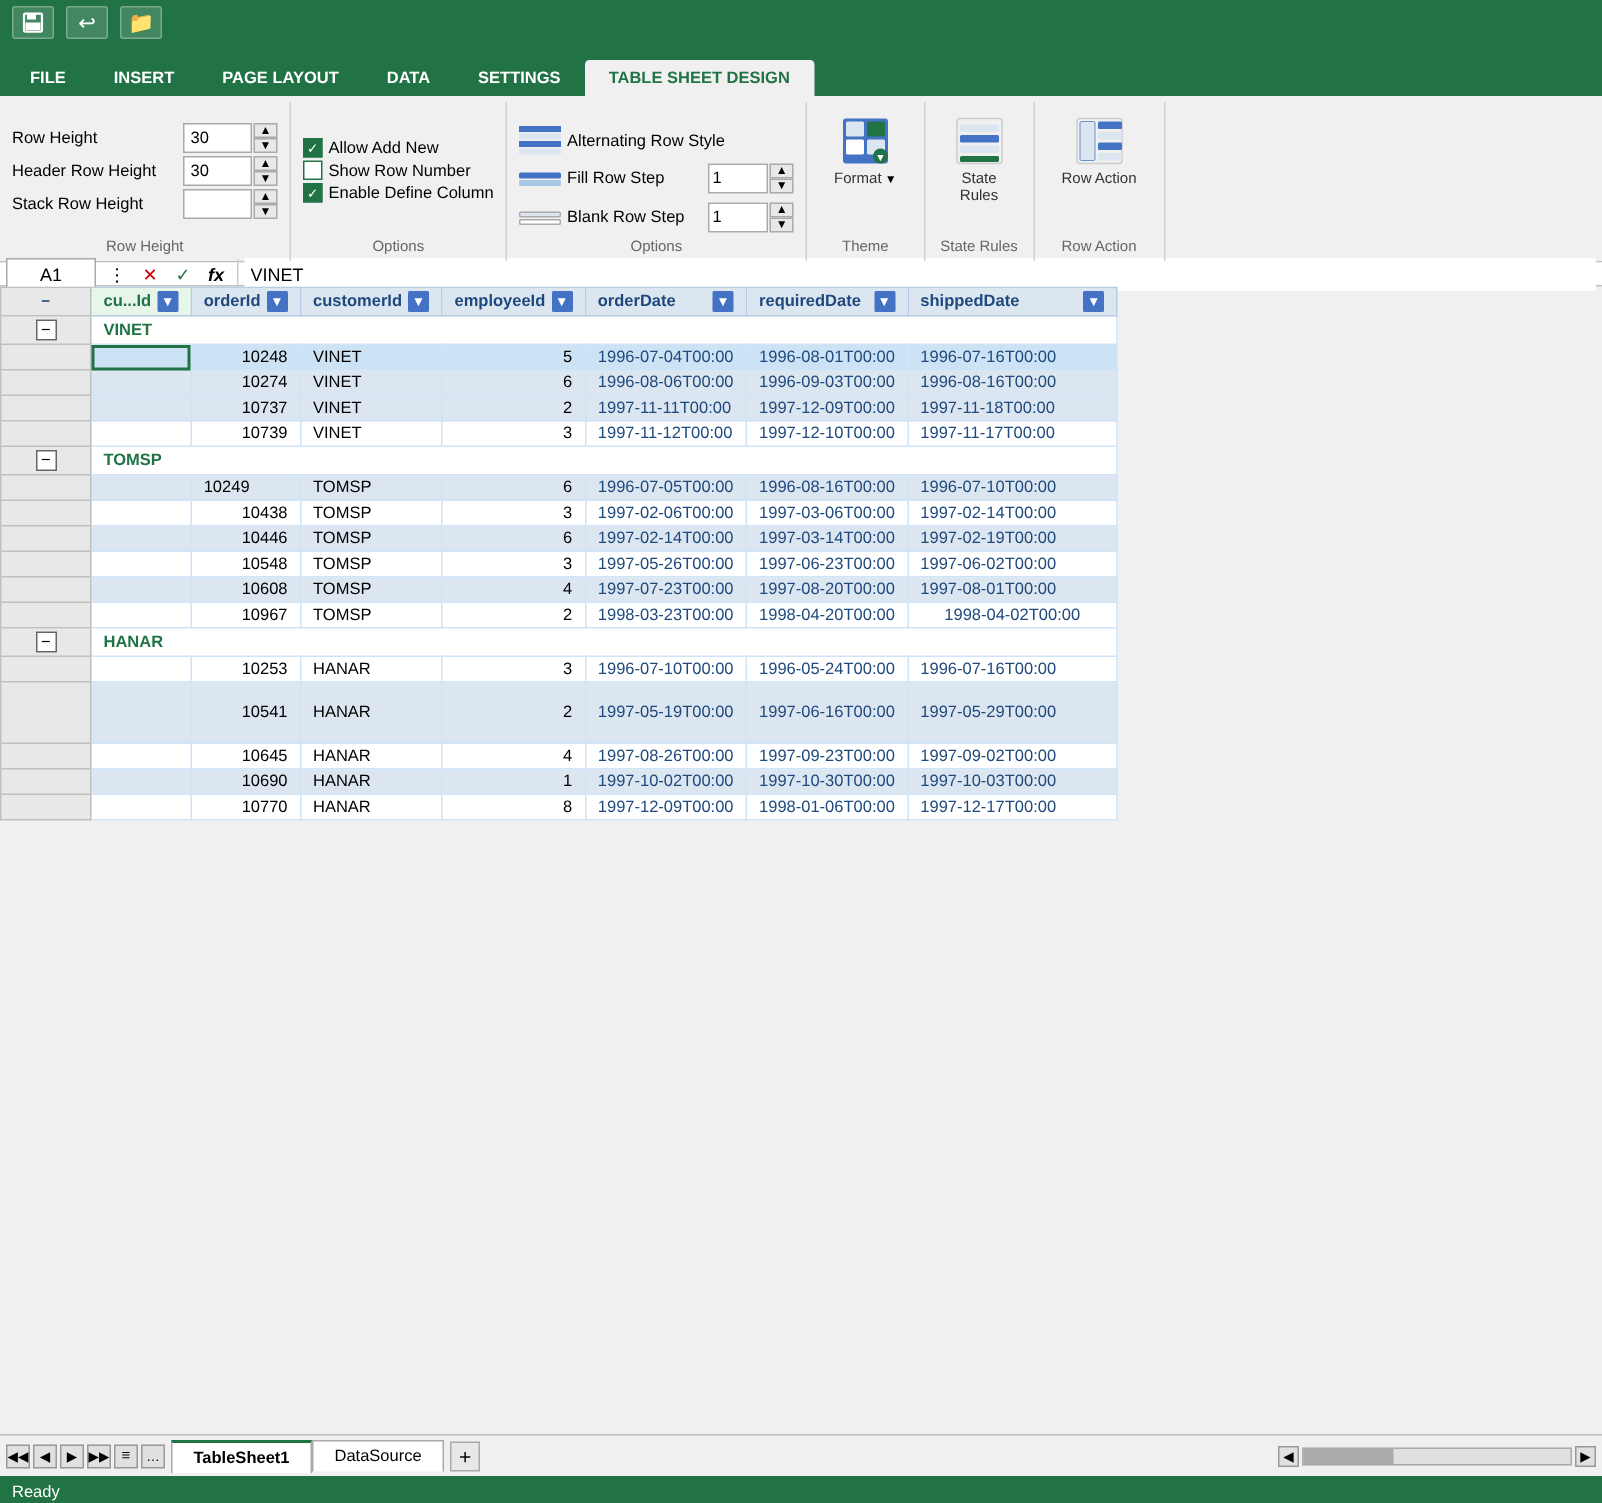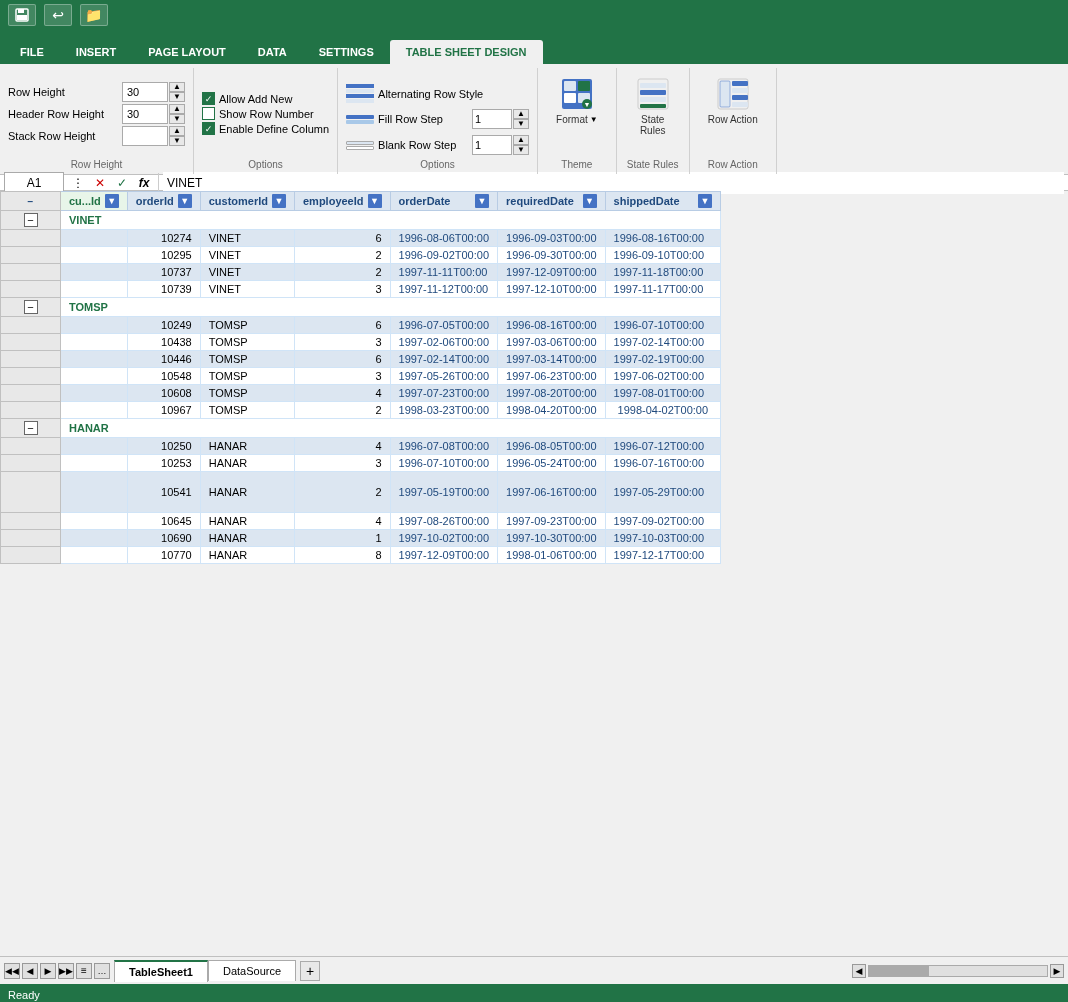--- a/index.html
+++ b/index.html
@@ -311,40 +311,40 @@
               <div class="filter-btn">▼</div>
             </div>
           </th>
         </tr>
       </thead>
       <tbody id="table-body">
       <tr style="background: white;">
             <td class="group-col" style="background: rgb(232, 232, 232); border: 1px solid rgb(192, 192, 192); text-align: center; padding: 2px;"><span class="minus-btn" style="width: 14px; height: 14px; border: 1px solid rgb(102, 102, 102); background: white; font-size: 11px; cursor: pointer; display: inline-flex; align-items: center; justify-content: center;">−</span></td>
             <td colspan="7" style="color: rgb(33, 115, 70); font-weight: 600; border: 1px solid rgb(208, 228, 247); padding: 2px 8px;">VINET</td>
           </tr>
+          <tr style="background: rgb(204, 227, 245);">
+            <td style="background: rgb(232, 232, 232); border: 1px solid rgb(192, 192, 192); width: 22px;"></td>
+            <td style="border: 1px solid rgb(208, 228, 247); padding: 2px 8px; color: rgb(33, 115, 70); background: rgb(204, 227, 245); outline: rgb(33, 115, 70) solid 2px; outline-offset: -2px;"></td>
+            <td style="border: 1px solid rgb(208, 228, 247); padding: 2px 8px; text-align: right;">10248</td>
+            <td style="border: 1px solid rgb(208, 228, 247); padding: 2px 8px;">VINET</td>
+            <td style="border: 1px solid rgb(208, 228, 247); padding: 2px 8px; text-align: right;">5</td>
+            <td style="border: 1px solid rgb(208, 228, 247); padding: 2px 8px; color: rgb(31, 73, 125);">1996-07-04T00:00</td>
+            <td style="border: 1px solid rgb(208, 228, 247); padding: 2px 8px; color: rgb(31, 73, 125);">1996-08-01T00:00</td>
+            <td style="border: 1px solid rgb(208, 228, 247); padding: 2px 8px; color: rgb(31, 73, 125);">1996-07-16T00:00</td>
+          </tr>
           <tr style="background: rgb(220, 230, 241);">
             <td style="background: rgb(232, 232, 232); border: 1px solid rgb(192, 192, 192); width: 22px;"></td>
             <td style="border: 1px solid rgb(208, 228, 247); padding: 2px 8px; color: rgb(33, 115, 70);"></td>
             <td style="border: 1px solid rgb(208, 228, 247); padding: 2px 8px; text-align: right;">10274</td>
             <td style="border: 1px solid rgb(208, 228, 247); padding: 2px 8px;">VINET</td>
             <td style="border: 1px solid rgb(208, 228, 247); padding: 2px 8px; text-align: right;">6</td>
             <td style="border: 1px solid rgb(208, 228, 247); padding: 2px 8px; color: rgb(31, 73, 125);">1996-08-06T00:00</td>
             <td style="border: 1px solid rgb(208, 228, 247); padding: 2px 8px; color: rgb(31, 73, 125);">1996-09-03T00:00</td>
             <td style="border: 1px solid rgb(208, 228, 247); padding: 2px 8px; color: rgb(31, 73, 125);">1996-08-16T00:00</td>
           </tr>
-          <tr style="background: white;">
-            <td style="background: rgb(232, 232, 232); border: 1px solid rgb(192, 192, 192); width: 22px;"></td>
-            <td style="border: 1px solid rgb(208, 228, 247); padding: 2px 8px; color: rgb(33, 115, 70);"></td>
-            <td style="border: 1px solid rgb(208, 228, 247); padding: 2px 8px; text-align: right;">10295</td>
-            <td style="border: 1px solid rgb(208, 228, 247); padding: 2px 8px;">VINET</td>
-            <td style="border: 1px solid rgb(208, 228, 247); padding: 2px 8px; text-align: right;">2</td>
-            <td style="border: 1px solid rgb(208, 228, 247); padding: 2px 8px; color: rgb(31, 73, 125);">1996-09-02T00:00</td>
-            <td style="border: 1px solid rgb(208, 228, 247); padding: 2px 8px; color: rgb(31, 73, 125);">1996-09-30T00:00</td>
-            <td style="border: 1px solid rgb(208, 228, 247); padding: 2px 8px; color: rgb(31, 73, 125);">1996-09-10T00:00</td>
-          </tr>
           <tr style="background: rgb(220, 230, 241);">
             <td style="background: rgb(232, 232, 232); border: 1px solid rgb(192, 192, 192); width: 22px;"></td>
             <td style="border: 1px solid rgb(208, 228, 247); padding: 2px 8px; color: rgb(33, 115, 70);"></td>
             <td style="border: 1px solid rgb(208, 228, 247); padding: 2px 8px; text-align: right;">10737</td>
             <td style="border: 1px solid rgb(208, 228, 247); padding: 2px 8px;">VINET</td>
             <td style="border: 1px solid rgb(208, 228, 247); padding: 2px 8px; text-align: right;">2</td>
             <td style="border: 1px solid rgb(208, 228, 247); padding: 2px 8px; color: rgb(31, 73, 125);">1997-11-11T00:00</td>
             <td style="border: 1px solid rgb(208, 228, 247); padding: 2px 8px; color: rgb(31, 73, 125);">1997-12-09T00:00</td>
             <td style="border: 1px solid rgb(208, 228, 247); padding: 2px 8px; color: rgb(31, 73, 125);">1997-11-18T00:00</td>
           </tr>
@@ -358,21 +358,21 @@
             <td style="border: 1px solid rgb(208, 228, 247); padding: 2px 8px; color: rgb(31, 73, 125);">1997-12-10T00:00</td>
             <td style="border: 1px solid rgb(208, 228, 247); padding: 2px 8px; color: rgb(31, 73, 125);">1997-11-17T00:00</td>
           </tr>
           <tr style="background: white;">
             <td class="group-col" style="background: rgb(232, 232, 232); border: 1px solid rgb(192, 192, 192); text-align: center; padding: 2px;"><span class="minus-btn" style="width: 14px; height: 14px; border: 1px solid rgb(102, 102, 102); background: white; font-size: 11px; cursor: pointer; display: inline-flex; align-items: center; justify-content: center;">−</span></td>
             <td colspan="7" style="color: rgb(33, 115, 70); font-weight: 600; border: 1px solid rgb(208, 228, 247); padding: 2px 8px;">TOMSP</td>
           </tr>
           <tr style="background: rgb(220, 230, 241);">
             <td style="background: rgb(232, 232, 232); border: 1px solid rgb(192, 192, 192); width: 22px;"></td>
             <td style="border: 1px solid rgb(208, 228, 247); padding: 2px 8px; color: rgb(33, 115, 70);"></td>
-            <td style="border: 1px solid rgb(208, 228, 247); padding: 2px 8px; text-align: right;">10249</td>
+            <td style="border: 1px solid rgb(208, 228, 247); padding: 2px 8px; ">10249</td>
             <td style="border: 1px solid rgb(208, 228, 247); padding: 2px 8px;">TOMSP</td>
             <td style="border: 1px solid rgb(208, 228, 247); padding: 2px 8px; text-align: right;">6</td>
             <td style="border: 1px solid rgb(208, 228, 247); padding: 2px 8px; color: rgb(31, 73, 125);">1996-07-05T00:00</td>
             <td style="border: 1px solid rgb(208, 228, 247); padding: 2px 8px; color: rgb(31, 73, 125);">1996-08-16T00:00</td>
             <td style="border: 1px solid rgb(208, 228, 247); padding: 2px 8px; color: rgb(31, 73, 125);">1996-07-10T00:00</td>
           </tr>
           <tr style="background: white;">
             <td style="background: rgb(232, 232, 232); border: 1px solid rgb(192, 192, 192); width: 22px;"></td>
             <td style="border: 1px solid rgb(208, 228, 247); padding: 2px 8px; color: rgb(33, 115, 70);"></td>
             <td style="border: 1px solid rgb(208, 228, 247); padding: 2px 8px; text-align: right;">10438</td>
@@ -413,35 +413,25 @@
             <td style="border: 1px solid rgb(208, 228, 247); padding: 2px 8px; color: rgb(31, 73, 125);">1997-08-01T00:00</td>
           </tr>
           <tr style="background: white; margin-top: 46px;">
             <td style="background: rgb(232, 232, 232); border: 1px solid rgb(192, 192, 192); width: 22px;"></td>
             <td style="border: 1px solid rgb(208, 228, 247); padding: 2px 8px; color: rgb(33, 115, 70);"></td>
             <td style="border: 1px solid rgb(208, 228, 247); padding: 2px 8px; text-align: right;">10967</td>
             <td style="border: 1px solid rgb(208, 228, 247); padding: 2px 8px;">TOMSP</td>
             <td style="border: 1px solid rgb(208, 228, 247); padding: 2px 8px; text-align: right;">2</td>
             <td style="border: 1px solid rgb(208, 228, 247); padding: 2px 8px; color: rgb(31, 73, 125);">1998-03-23T00:00</td>
             <td style="border: 1px solid rgb(208, 228, 247); padding: 2px 8px; color: rgb(31, 73, 125);">1998-04-20T00:00</td>
-            <td style="border: 1px solid rgb(208, 228, 247); padding: 2px 12px; color: rgb(31, 73, 125);">1998-04-02T00:00</td>
+            <td style="border: 1px solid rgb(208, 228, 247); padding: 2px 24px; color: rgb(31, 73, 125);">1998-04-02T00:00</td>
           </tr>
           <tr style="background: white;">
             <td class="group-col" style="background: rgb(232, 232, 232); border: 1px solid rgb(192, 192, 192); text-align: center; padding: 2px;"><span class="minus-btn" style="width: 14px; height: 14px; border: 1px solid rgb(102, 102, 102); background: white; font-size: 11px; cursor: pointer; display: inline-flex; align-items: center; justify-content: center;">−</span></td>
             <td colspan="7" style="color: rgb(33, 115, 70); font-weight: 600; border: 1px solid rgb(208, 228, 247); padding: 2px 8px;">HANAR</td>
-          </tr>
-          <tr style="background: rgb(220, 230, 241);">
-            <td style="background: rgb(232, 232, 232); border: 1px solid rgb(192, 192, 192); width: 22px;"></td>
-            <td style="border: 1px solid rgb(208, 228, 247); padding: 2px 8px; color: rgb(33, 115, 70);"></td>
-            <td style="border: 1px solid rgb(208, 228, 247); padding: 2px 8px; text-align: right;">10250</td>
-            <td style="border: 1px solid rgb(208, 228, 247); padding: 2px 8px;">HANAR</td>
-            <td style="border: 1px solid rgb(208, 228, 247); padding: 2px 8px; text-align: right;">4</td>
-            <td style="border: 1px solid rgb(208, 228, 247); padding: 2px 8px; color: rgb(31, 73, 125);">1996-07-08T00:00</td>
-            <td style="border: 1px solid rgb(208, 228, 247); padding: 2px 8px; color: rgb(31, 73, 125);">1996-08-05T00:00</td>
-            <td style="border: 1px solid rgb(208, 228, 247); padding: 2px 8px; color: rgb(31, 73, 125);">1996-07-12T00:00</td>
           </tr>
           <tr style="background: white;">
             <td style="background: rgb(232, 232, 232); border: 1px solid rgb(192, 192, 192); width: 22px;"></td>
             <td style="border: 1px solid rgb(208, 228, 247); padding: 2px 8px; color: rgb(33, 115, 70);"></td>
             <td style="border: 1px solid rgb(208, 228, 247); padding: 2px 8px; text-align: right;">10253</td>
             <td style="border: 1px solid rgb(208, 228, 247); padding: 2px 8px;">HANAR</td>
             <td style="border: 1px solid rgb(208, 228, 247); padding: 2px 8px; text-align: right;">3</td>
             <td style="border: 1px solid rgb(208, 228, 247); padding: 2px 8px; color: rgb(31, 73, 125);">1996-07-10T00:00</td>
             <td style="border: 1px solid rgb(208, 228, 247); padding: 2px 8px; color: rgb(31, 73, 125);">1996-05-24T00:00</td>
             <td style="border: 1px solid rgb(208, 228, 247); padding: 2px 8px; color: rgb(31, 73, 125);">1996-07-16T00:00</td>

